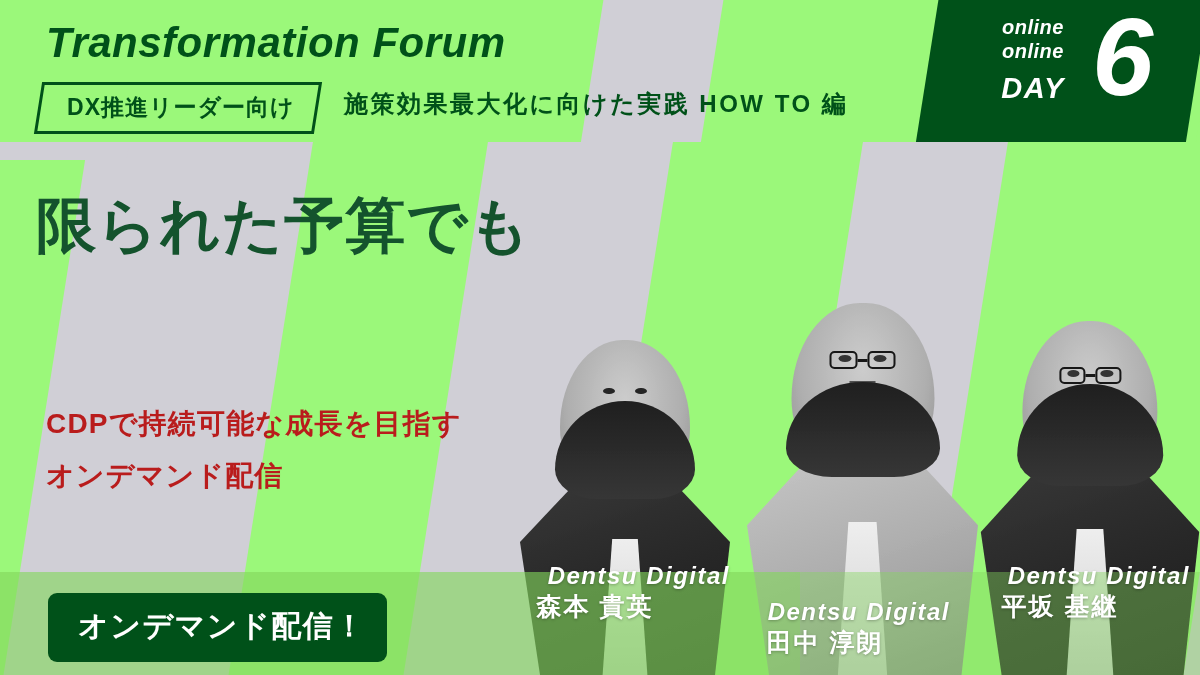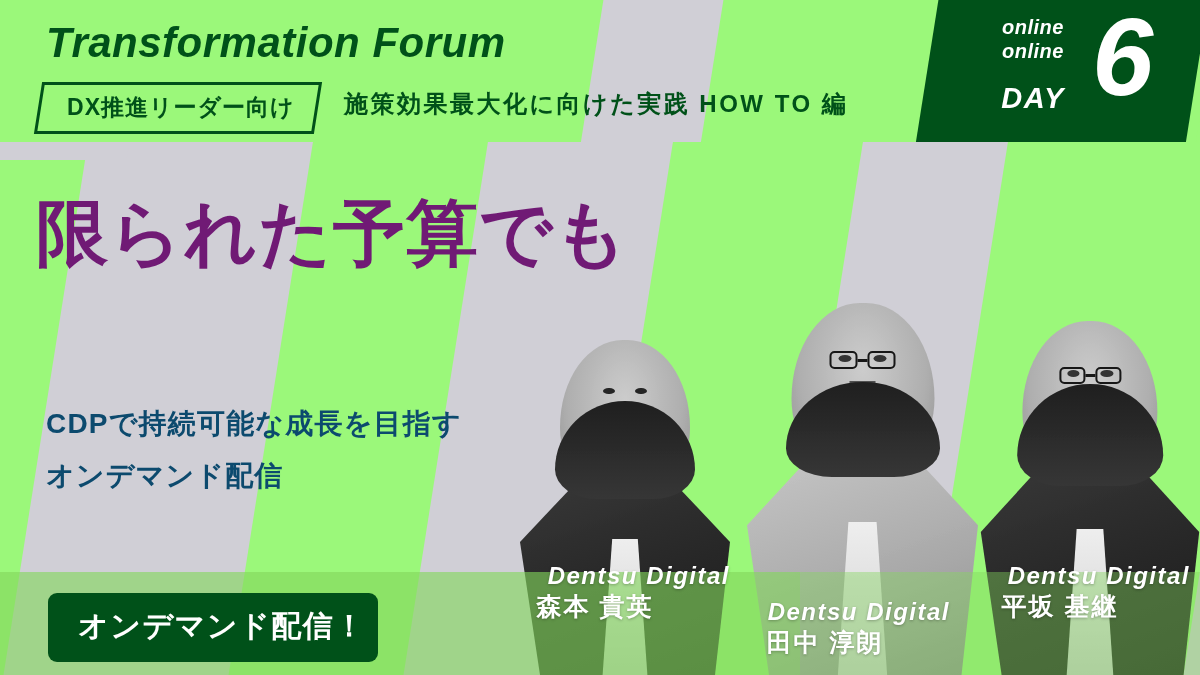--- a/index.html
+++ b/index.html
@@ -102,45 +102,45 @@
     color:#ffffff;
   }
   .day-lines{
     position:absolute; left:42px; top:16px;
     text-align:center; width:118px;
     font-style:italic; font-weight:bold;
     line-height:1.18;
   }
   .day-lines .l1{ font-size:20px; letter-spacing:0.5px; }
   .day-lines .l2{ font-size:20px; letter-spacing:0.5px; }
-  .day-lines .l3{ font-size:29px; letter-spacing:1.5px; margin-top:18px; }
+  .day-lines .l3{ font-size:29px; letter-spacing:1.5px; margin-top:8px; }
   .day-number{
     position:absolute; left:160px; top:2px;
     font-size:110px; font-weight:bold; font-style:italic;
     line-height:1;
     color:#ffffff;
   }
 
   
   .headline{
     position:absolute; z-index:6;
     left:36px; top:192px;
-    color:#701a75;
+    color:#14532d;
     font-weight:bold;
-    font-size:72px;
+    font-size:60px;
     line-height:1.14;
     letter-spacing:1px;
     white-space:nowrap;
   }
   .headline .line{ display:block; }
 
   .subhead{
     position:absolute; z-index:6;
     left:46px; top:398px;
-    color:#0c4a6e;
+    color:#b91c1c;
     font-weight:bold;
     font-size:28px;
     line-height:1.85;
     letter-spacing:1.2px;
     white-space:nowrap;
   }
   .subhead .line{ display:block; }
 
   
   .photos{
@@ -227,21 +227,21 @@
   .bottom-tint-right{
     position:absolute; z-index:9;
     left:800px; top:572px; width:400px; height:103px;
     background:rgba(130,215,92,0.42);
   }
 
   
   .ondemand{
     position:absolute; z-index:11;
     left:48px; top:593px;
-    padding:13px 12px 15px 30px;
+    padding:13px 21px 15px 30px;
     background:#005119;
     border-radius:9px;
     color:#ffffff;
     font-size:30px; font-weight:bold;
     letter-spacing:1.5px;
     white-space:nowrap;
   }
 
   
   .speaker{

